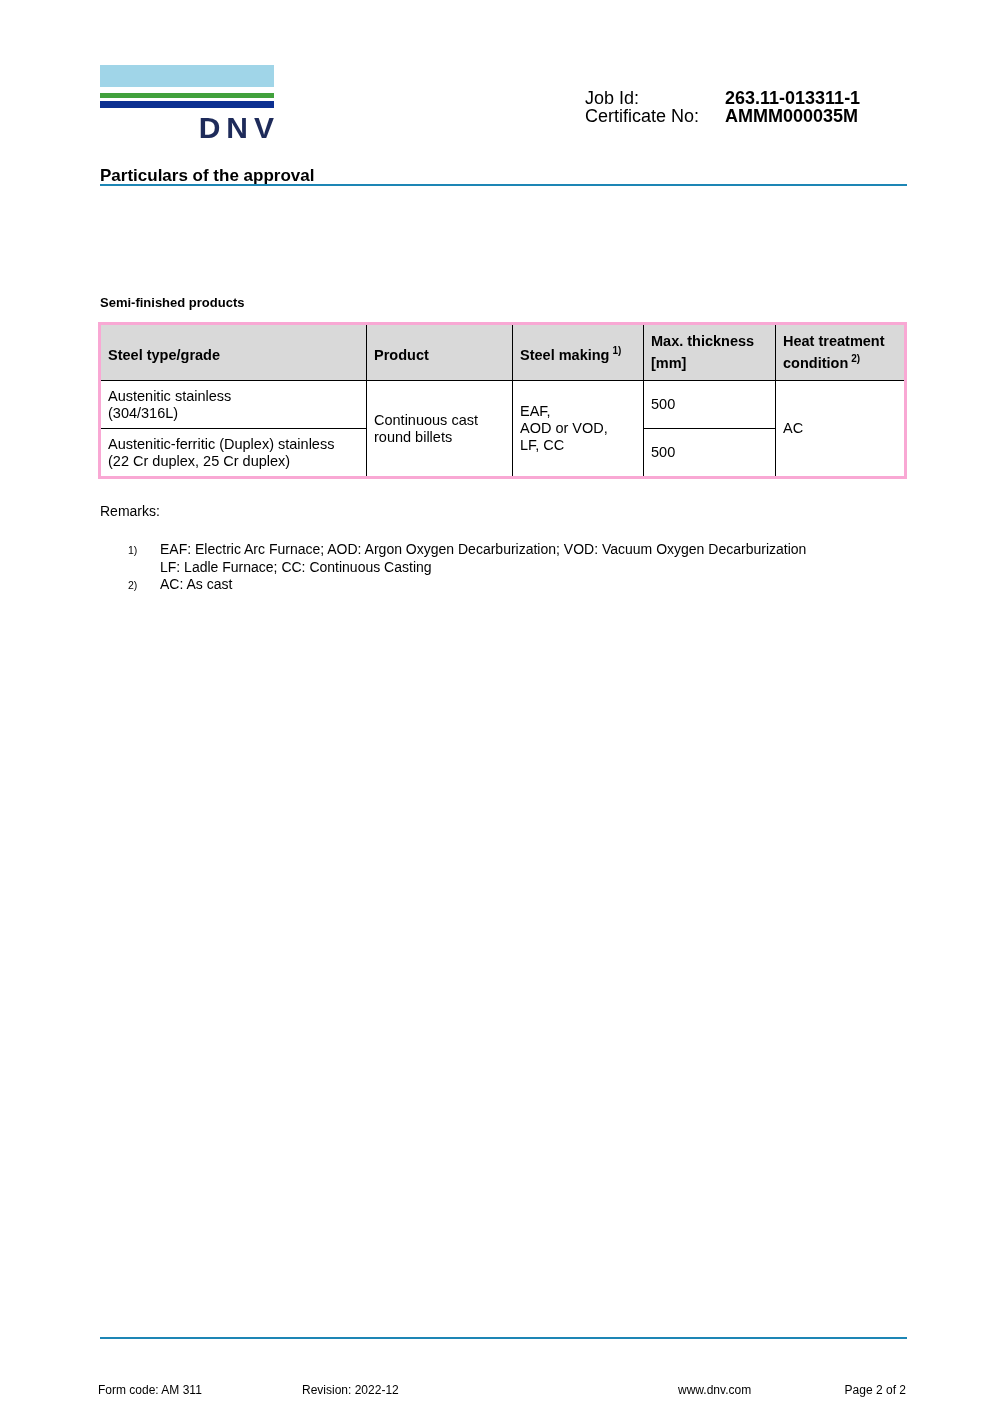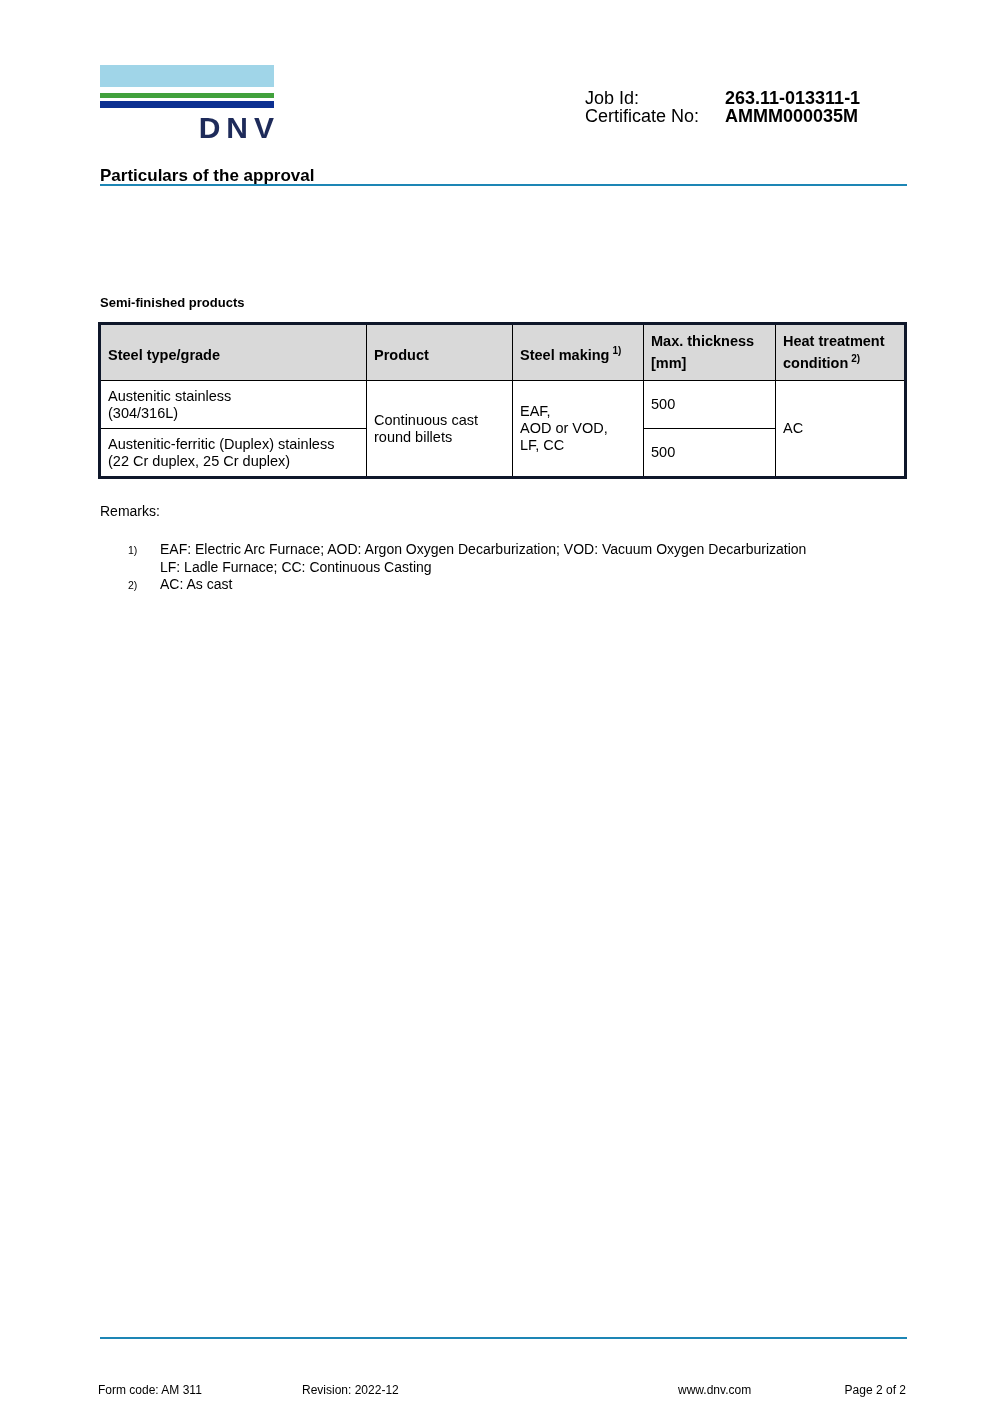--- a/index.html
+++ b/index.html
@@ -44,21 +44,21 @@
     font-size: 14.5px; line-height: 17px;
   }
   .tbl th, .tbl td {
     border: 1px solid #000;
     padding: 6px 7px;
     text-align: left;
     vertical-align: middle;
     white-space: pre-line;
     overflow: hidden;
   }
-  .tbl { border: 3px solid #0f172a; }
+  .tbl { border: 3px solid #f9a8d4; }
   .tbl th {
     background: var(--table-header-bg, #d9d9d9);
     font-weight: bold;
     height: 43px;
   }
   .tbl td { height: 35px; }
   .tbl sup { font-size: 10px; margin-left: 3px; }
   .tbl sup:empty { margin-left: 0; }
 
   

